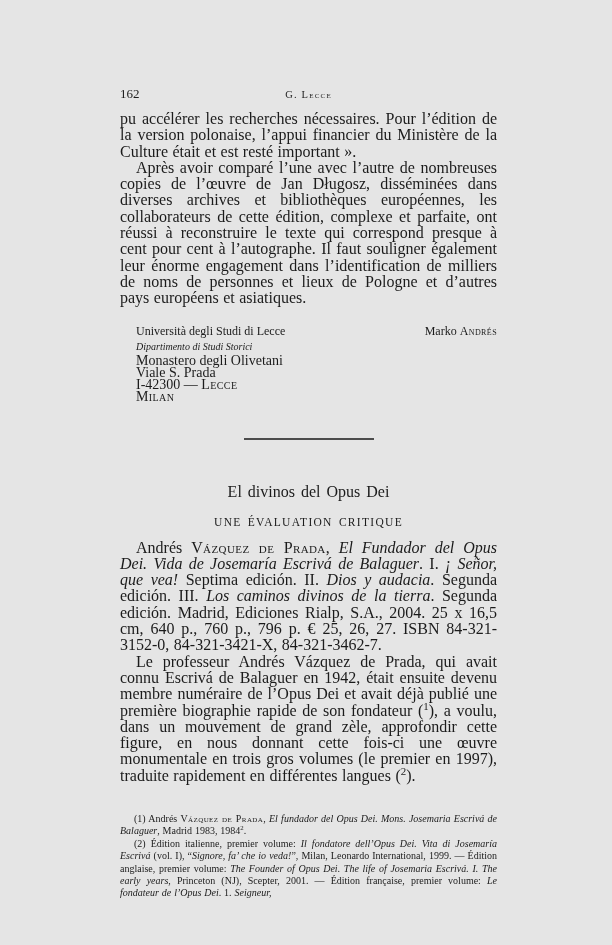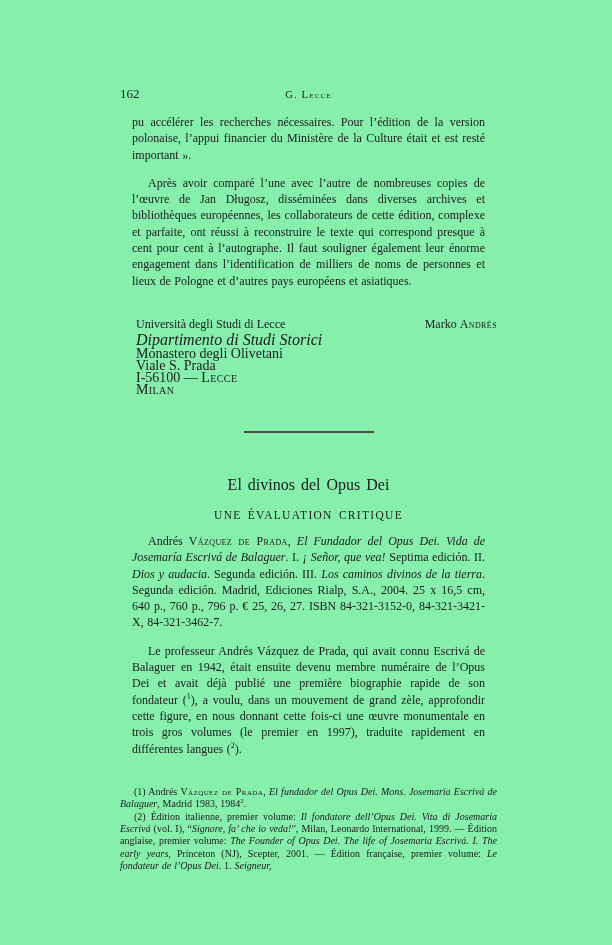--- a/index.html
+++ b/index.html
@@ -5,21 +5,21 @@
   html, body {
     margin: 0;
     padding: 0;
     background: #f8f8f5;
   }
   .page {
     position: relative;
     width: 612px;
     height: 945px;
     margin: 0 auto;
-    background: #86efac;
+    background: #e5e5e5;
     color: #1b1b1b;
     font-family: "Liberation Serif", "DejaVu Serif", serif;
     box-sizing: border-box;
     padding: 86px 115px 0 120px;
     overflow: hidden;
   }
   .sc { font-variant: small-caps; letter-spacing: 0.4px; }
   .i  { font-style: italic; }
   .sup { vertical-align: super; font-size: 0.68em; line-height: 0; }
 
@@ -31,39 +31,39 @@
   .page-num { width: 60px; font-size: 13px; }
   .running-head {
     flex: 1;
     text-align: center;
     font-size: 10.5px;
     letter-spacing: 1.2px;
   }
   .header-spacer { width: 60px; }
 
   p.body-text {
-    margin: 12px;
-    font-size: 12px;
+    margin: 0;
+    font-size: 16px;
     line-height: 16.3px;
     text-align: justify;
     word-spacing: 0.5px;
     text-indent: 16px;
   }
   p.noindent { text-indent: 0; }
 
-  .signature-block { margin-top: 27px; padding-left: 16px; }
+  .signature-block { margin-top: 16px; padding-left: 16px; }
   .sig-row {
     display: flex;
     justify-content: space-between;
     align-items: baseline;
     font-size: 12px;
     line-height: 16px;
   }
   .sig-dept {
-    font-size: 16px;
+    font-size: 10px;
     line-height: 16px;
     font-style: italic;
   }
   .sig-small { font-size: 14px; line-height: 12px; }
 
   .divider {
     width: 130px;
     margin: 35px auto 0 auto;
     border: 0;
     border-top: 2px solid #4c4c4c;
@@ -113,21 +113,21 @@
     <p class="body-text">Après avoir comparé l’une avec l’autre de nombreuses copies de l’œuvre de Jan Długosz, disséminées dans diverses archives et bibliothèques européennes, les collaborateurs de cette édition, complexe et parfaite, ont réussi à reconstruire le texte qui correspond presque à cent pour cent à l’autographe. Il faut souligner également leur énorme engagement dans l’identification de milliers de noms de personnes et lieux de Pologne et d’autres pays européens et asiatiques.</p>
 
     <div class="signature-block">
       <div class="sig-row">
         <span>Università degli Studi di Lecce</span>
         <span><span>Marko </span><span class="sc">Andrés</span></span>
       </div>
       <div class="sig-dept">Dipartimento di Studi Storici</div>
       <div class="sig-small">Monastero degli Olivetani</div>
       <div class="sig-small">Viale S. Prada</div>
-      <div class="sig-small"><span>I-56100 — </span><span class="sc">Lecce</span></div>
+      <div class="sig-small"><span>I-42300 — </span><span class="sc">Lecce</span></div>
       <div class="sig-small"><span class="sc">Milan</span></div>
     </div>
   </section>
 
   <hr class="divider">
 
   <section>
     <h1 class="review-title">El divinos del Opus Dei</h1>
     <h2 class="review-subtitle">UNE ÉVALUATION CRITIQUE</h2>
 

